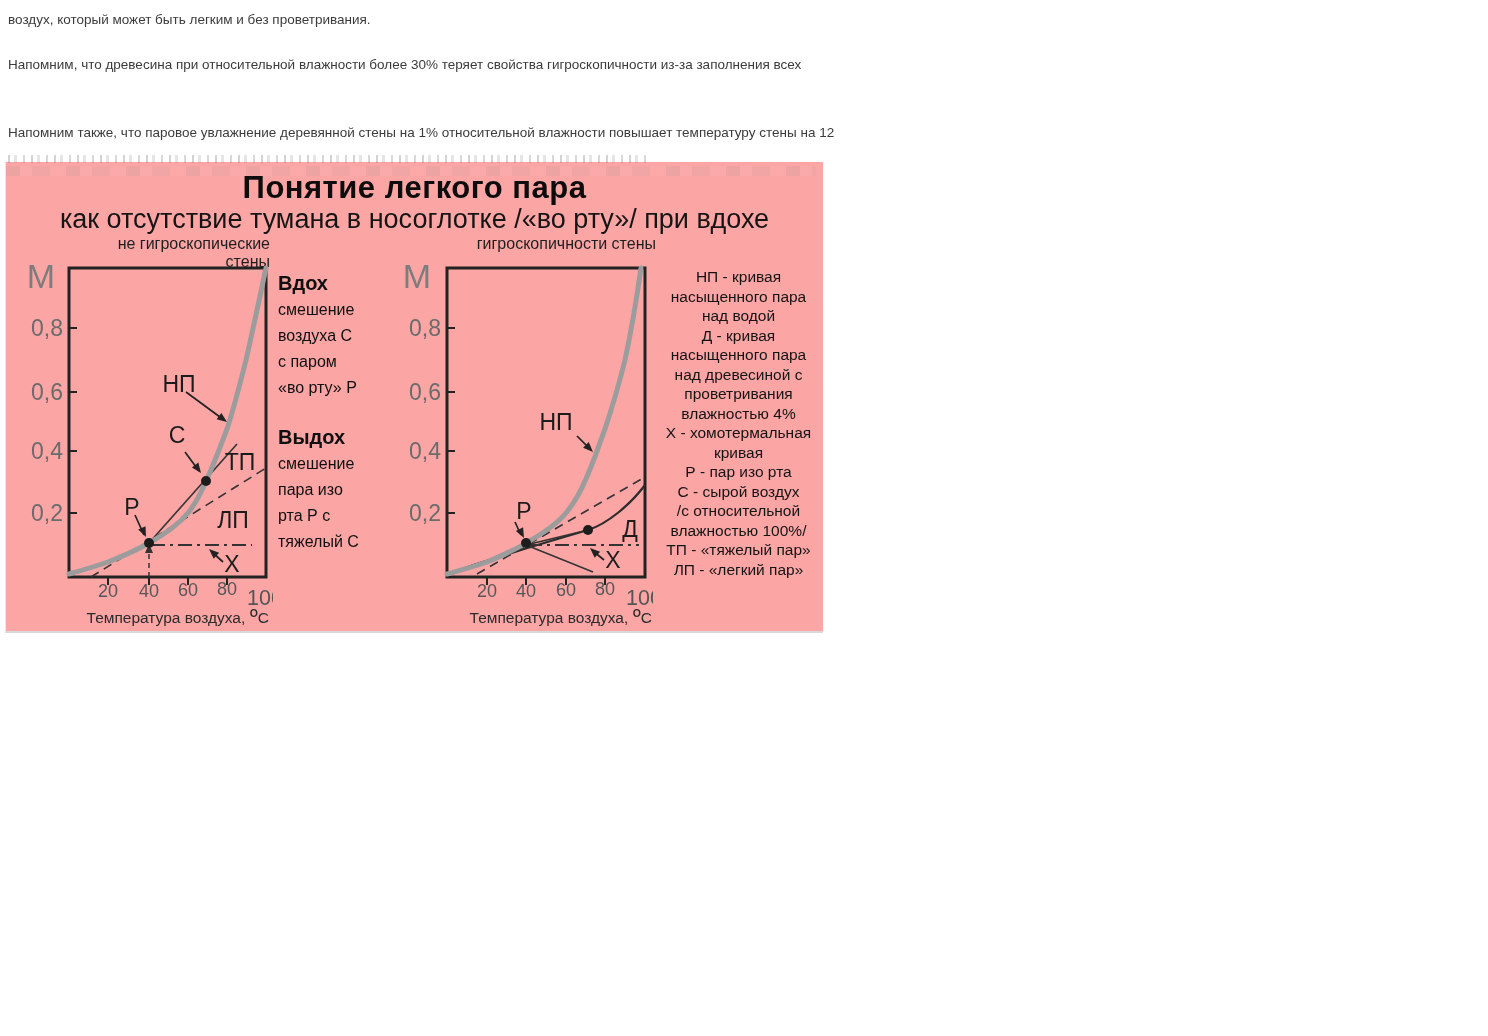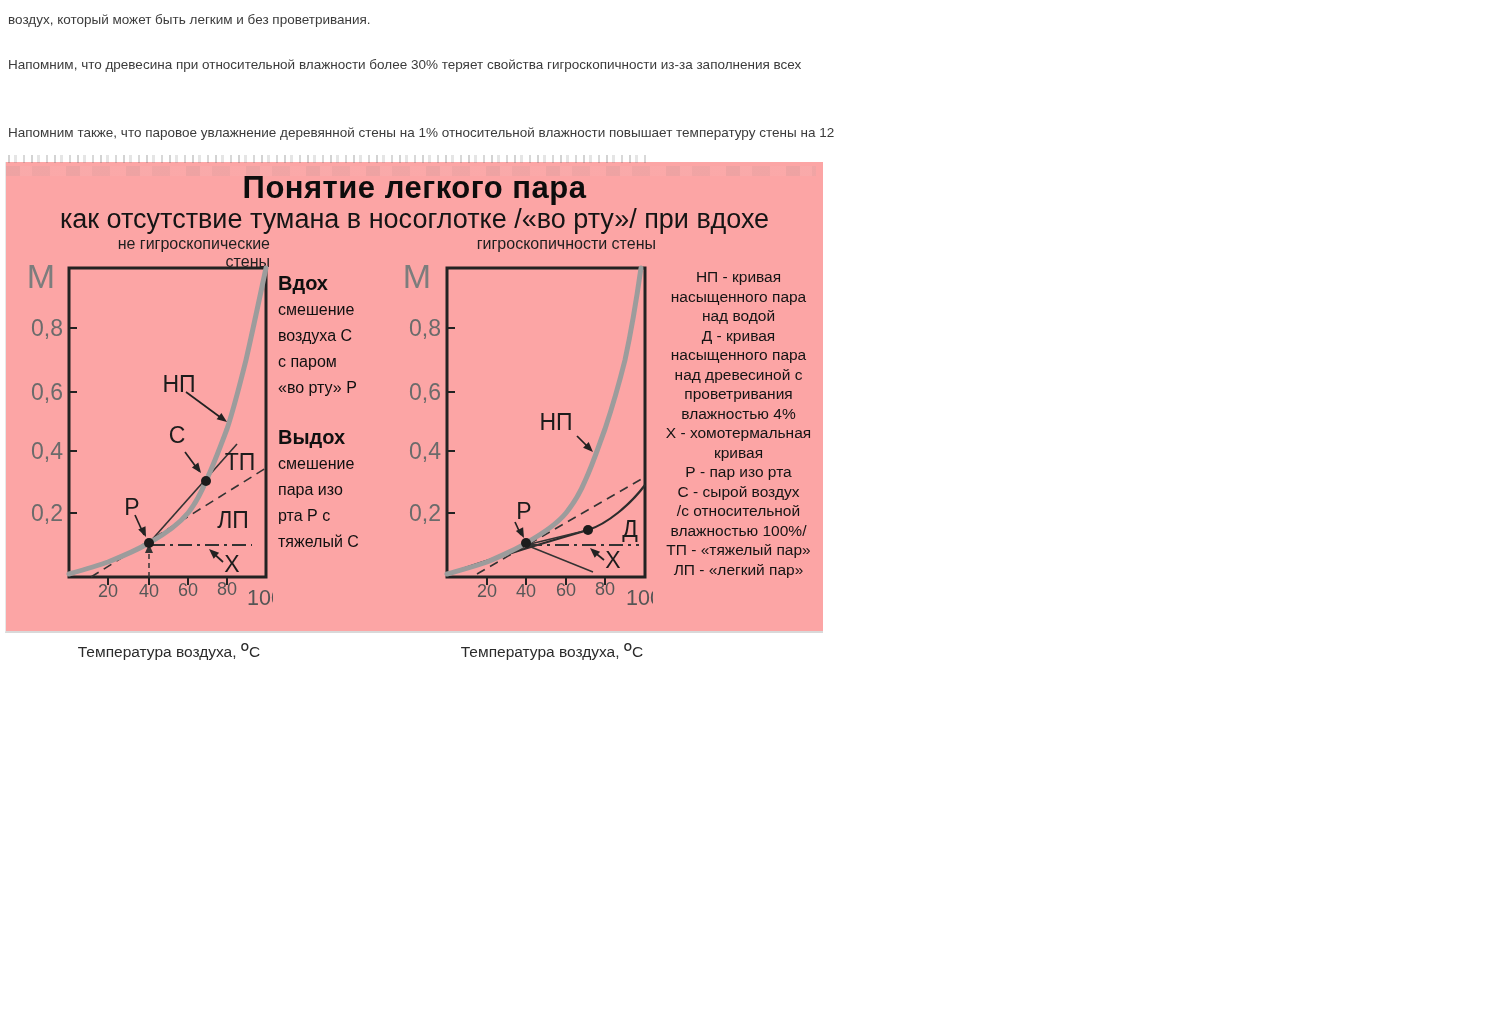--- a/index.html
+++ b/index.html
@@ -15,21 +15,21 @@
     background:repeating-linear-gradient(90deg,rgba(110,110,110,.55) 0 2px,transparent 2px 6px,
       rgba(120,120,120,.35) 6px 9px,transparent 9px 15px,rgba(100,100,100,.45) 15px 17px,transparent 17px 23px);}
   .scan-strip2{position:absolute;left:0;top:4px;width:810px;height:10px;opacity:.28;
     background:repeating-linear-gradient(90deg,rgba(150,150,150,.5) 0 14px,rgba(220,220,220,.3) 14px 26px,
       rgba(160,160,160,.45) 26px 44px,rgba(230,230,230,.2) 44px 60px);}
   .fig-title{position:absolute;left:0;top:8px;width:100%;text-align:center;
              font-size:31px;font-weight:bold;color:#0d0d0d;letter-spacing:.5px;}
   .fig-subtitle{position:absolute;left:0;top:42px;width:100%;text-align:center;
              font-size:27px;color:#151515;}
   .subcap{position:absolute;top:73px;width:200px;text-align:right;font-size:16px;color:#1f1f1f;}
-  .xcap{position:absolute;top:445px;width:200px;text-align:center;font-size:15.5px;color:#2b2b2b;margin-top:34px;}
+  .xcap{position:absolute;top:445px;width:200px;text-align:right;font-size:15.5px;color:#2b2b2b;}
   .xcap sup{font-size:10.5px;font-weight:bold;}
   .midcol{position:absolute;left:272px;top:107px;width:115px;color:#101010;}
   .midcol .hd{font-size:20px;font-weight:bold;line-height:28px;}
   .midcol .ln{font-size:16px;line-height:26px;}
   .midcol .gap{height:22px;}
   .legend{position:absolute;left:645px;top:105px;width:175px;color:#141414;}
   .legend .lln{font-size:15.5px;line-height:19.5px;white-space:nowrap;text-align:center;}
   svg text{font-family:"Liberation Sans","DejaVu Sans",sans-serif;}
   .chart-label{font-size:23px;fill:#1c1c1c;}
   .ytick-label{font-size:23px;fill:#6b6b6b;}

